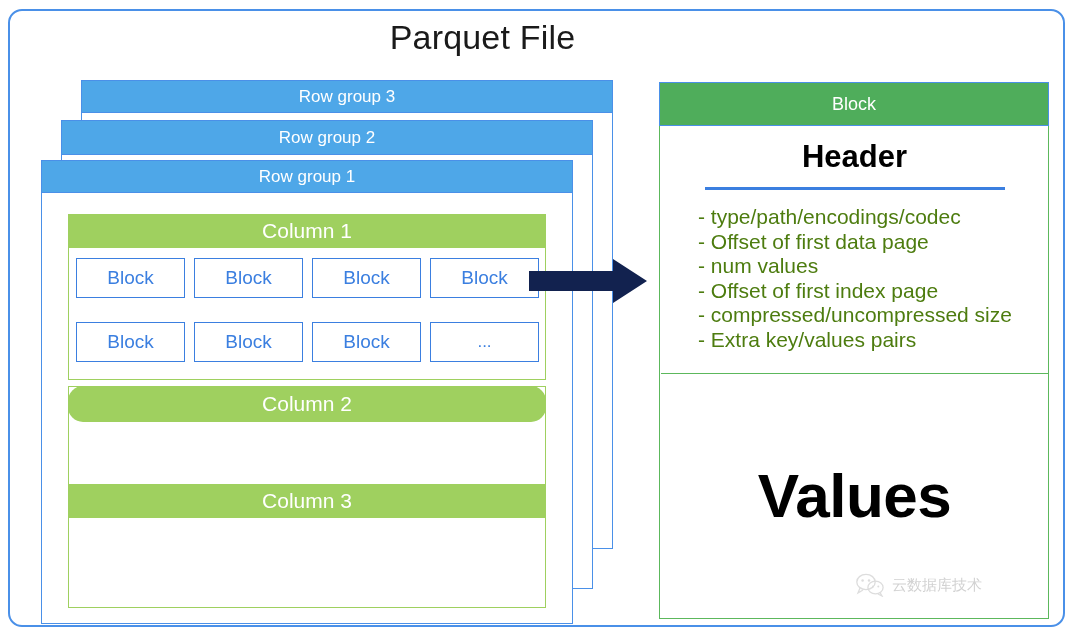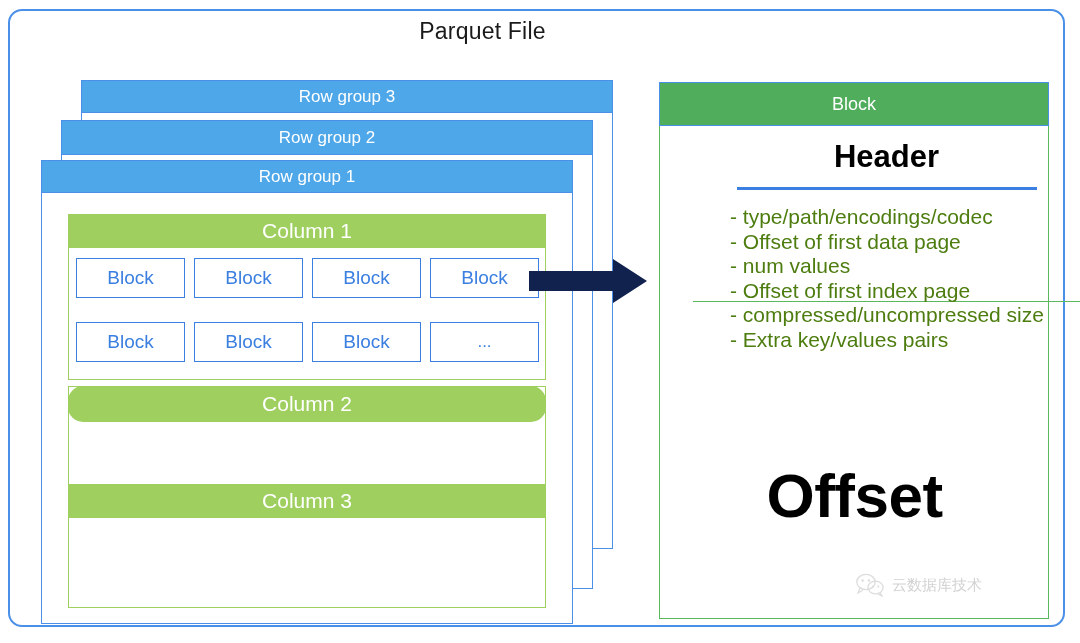--- a/index.html
+++ b/index.html
@@ -30,21 +30,21 @@
     box-sizing: border-box;
   }
 
   
   #page-title {
     position: absolute;
     left: 0;
     top: 18px;
     width: 965px;
     text-align: center;
-    font-size: 23px;
+    font-size: 34px;
     color: #1a1a1a;
     font-family: "Liberation Sans", sans-serif;
     letter-spacing: 0.2px;
   }
 
   
   .rowgroup {
     position: absolute;
     border: 1.6px solid #4a90e8;
     background: #ffffff;
@@ -155,24 +155,23 @@
     display: flex;
     align-items: center;
     justify-content: center;
     box-sizing: border-box;
   }
   #header-section {
     position: absolute;
     left: 661px;
     top: 126px;
     width: 387px;
-    height: 176px;
+    height: 248px;
     box-sizing: border-box;
     border-bottom: 1.6px solid #5cb85c;
-    margin-left: 32px;
   }
   #header-title {
     position: absolute;
     left: 0;
     top: 13px;
     width: 100%;
     text-align: center;
     font-size: 31px;
     font-weight: bold;
     color: #000000;
@@ -281,21 +280,21 @@
       <div>- type/path/encodings/codec</div>
       <div>- Offset of first data page</div>
       <div>- num values</div>
       <div>- Offset of first index page</div>
       <div>- compressed/uncompressed size</div>
       <div>- Extra key/values pairs</div>
     </div>
   </div>
 
   <div id="values-section">
-    <div id="values-title">Offset</div>
+    <div id="values-title">Values</div>
   </div>
 
   <div id="watermark">
     <svg width="30" height="24" viewBox="0 0 30 24">
       <ellipse cx="11" cy="9" rx="9.2" ry="7.6" fill="none" stroke="#b4b4b4" stroke-width="1.3"></ellipse>
       <path d="M5 15 L3 20 L8 17" fill="none" stroke="#b4b4b4" stroke-width="1.3"></path>
       <circle cx="7.6" cy="7.4" r="1.25" fill="#b4b4b4"></circle>
       <circle cx="14" cy="7.4" r="1.25" fill="#b4b4b4"></circle>
       <ellipse cx="20.5" cy="14.5" rx="7.6" ry="6.4" fill="none" stroke="#b4b4b4" stroke-width="1.3"></ellipse>
       <path d="M25 19.5 L27 23 L23 21" fill="none" stroke="#b4b4b4" stroke-width="1.3"></path>

